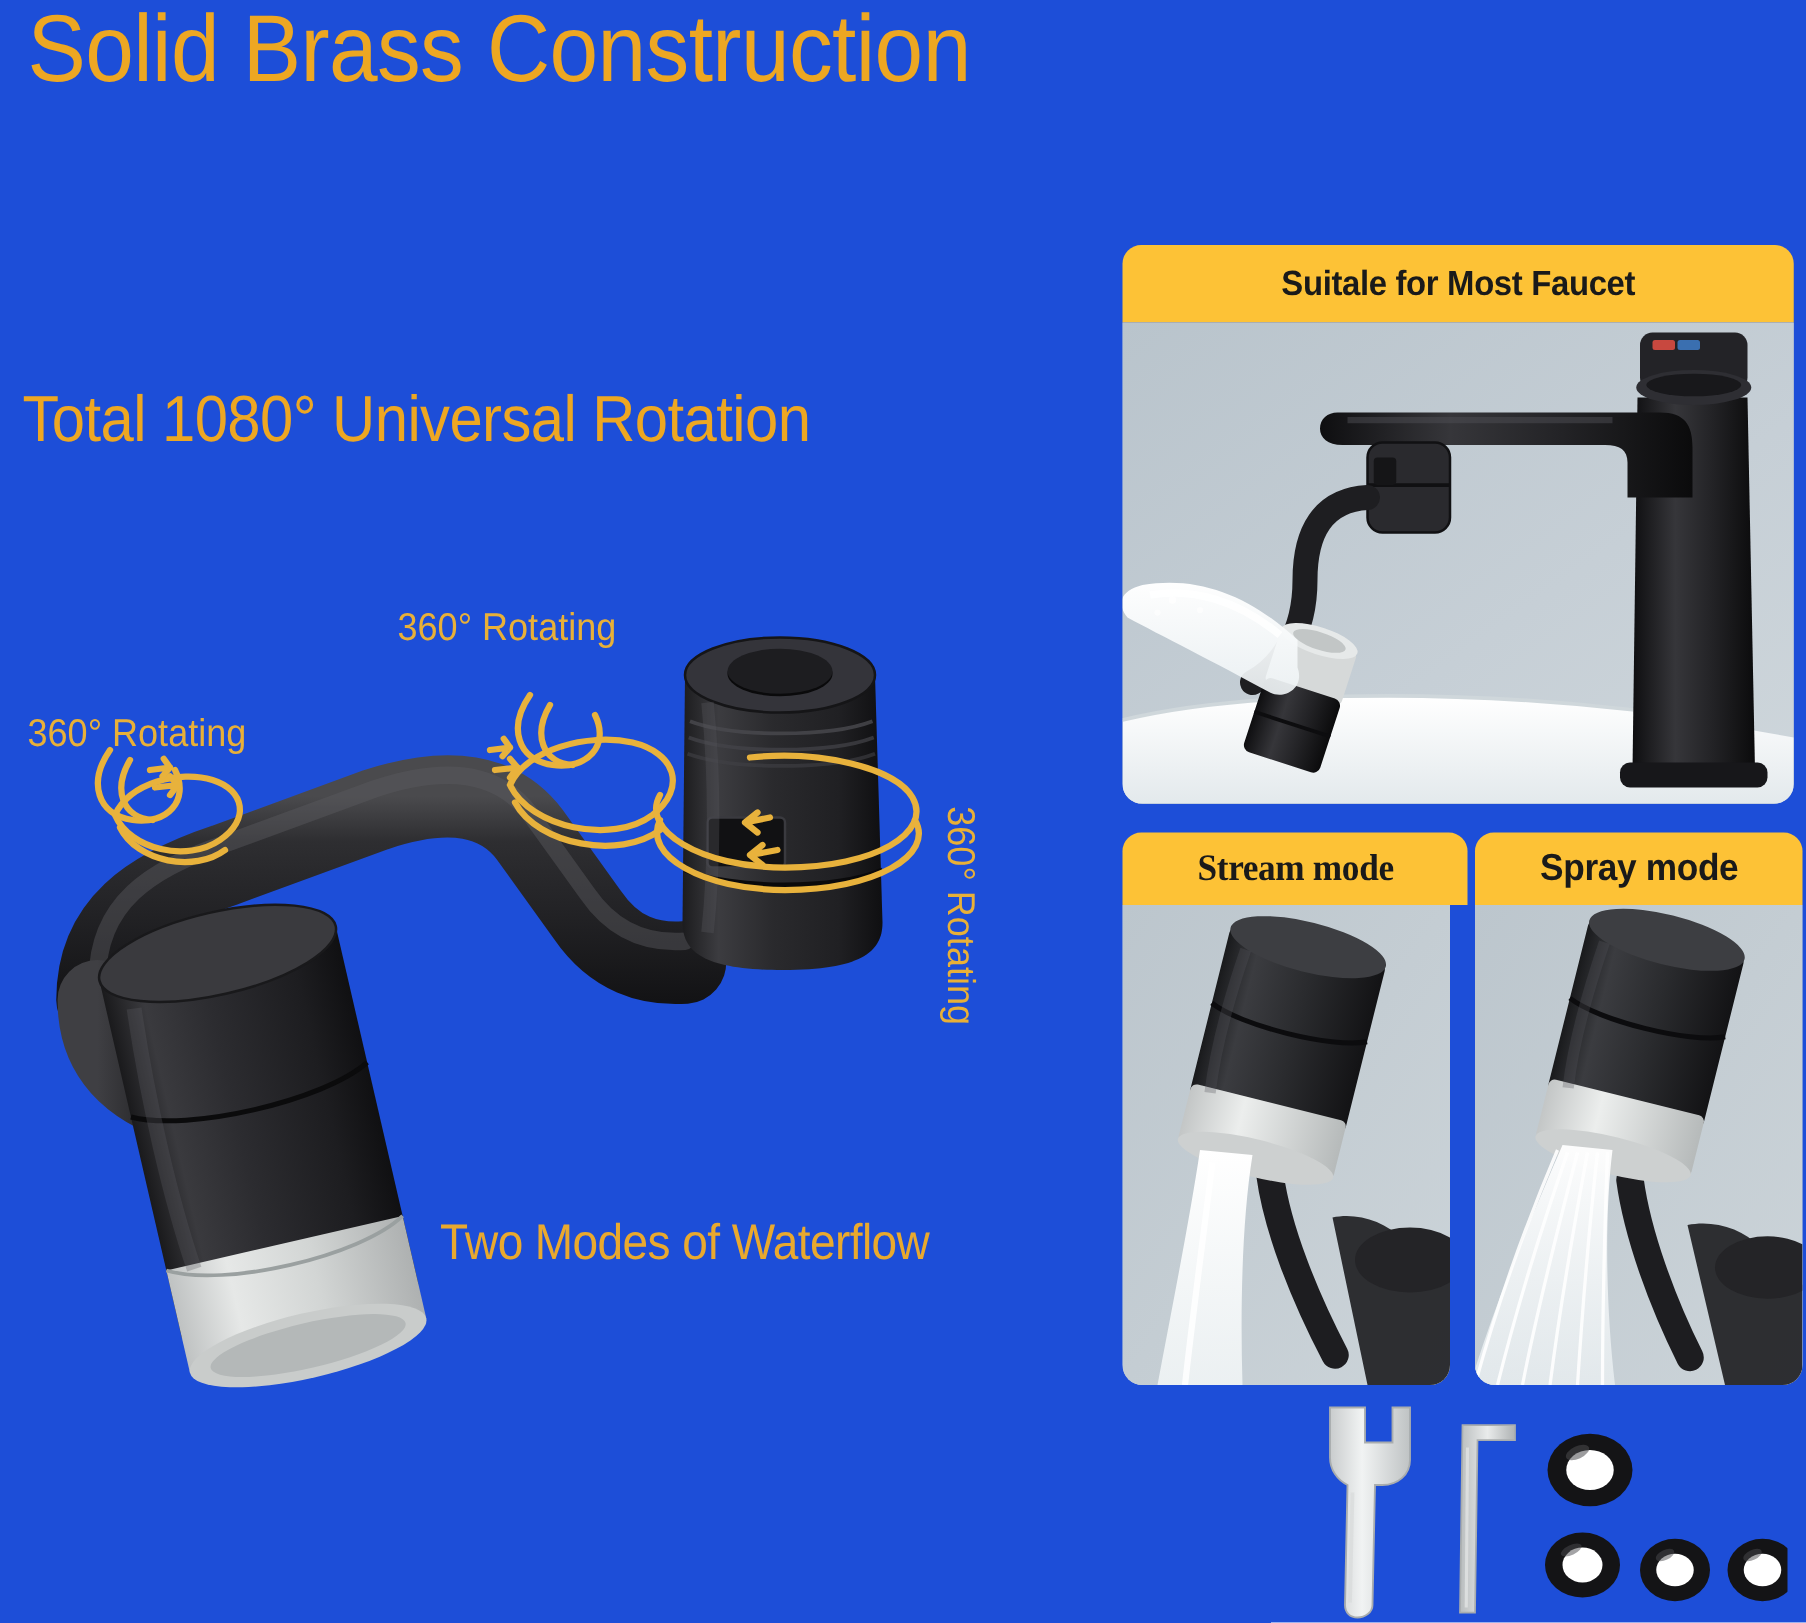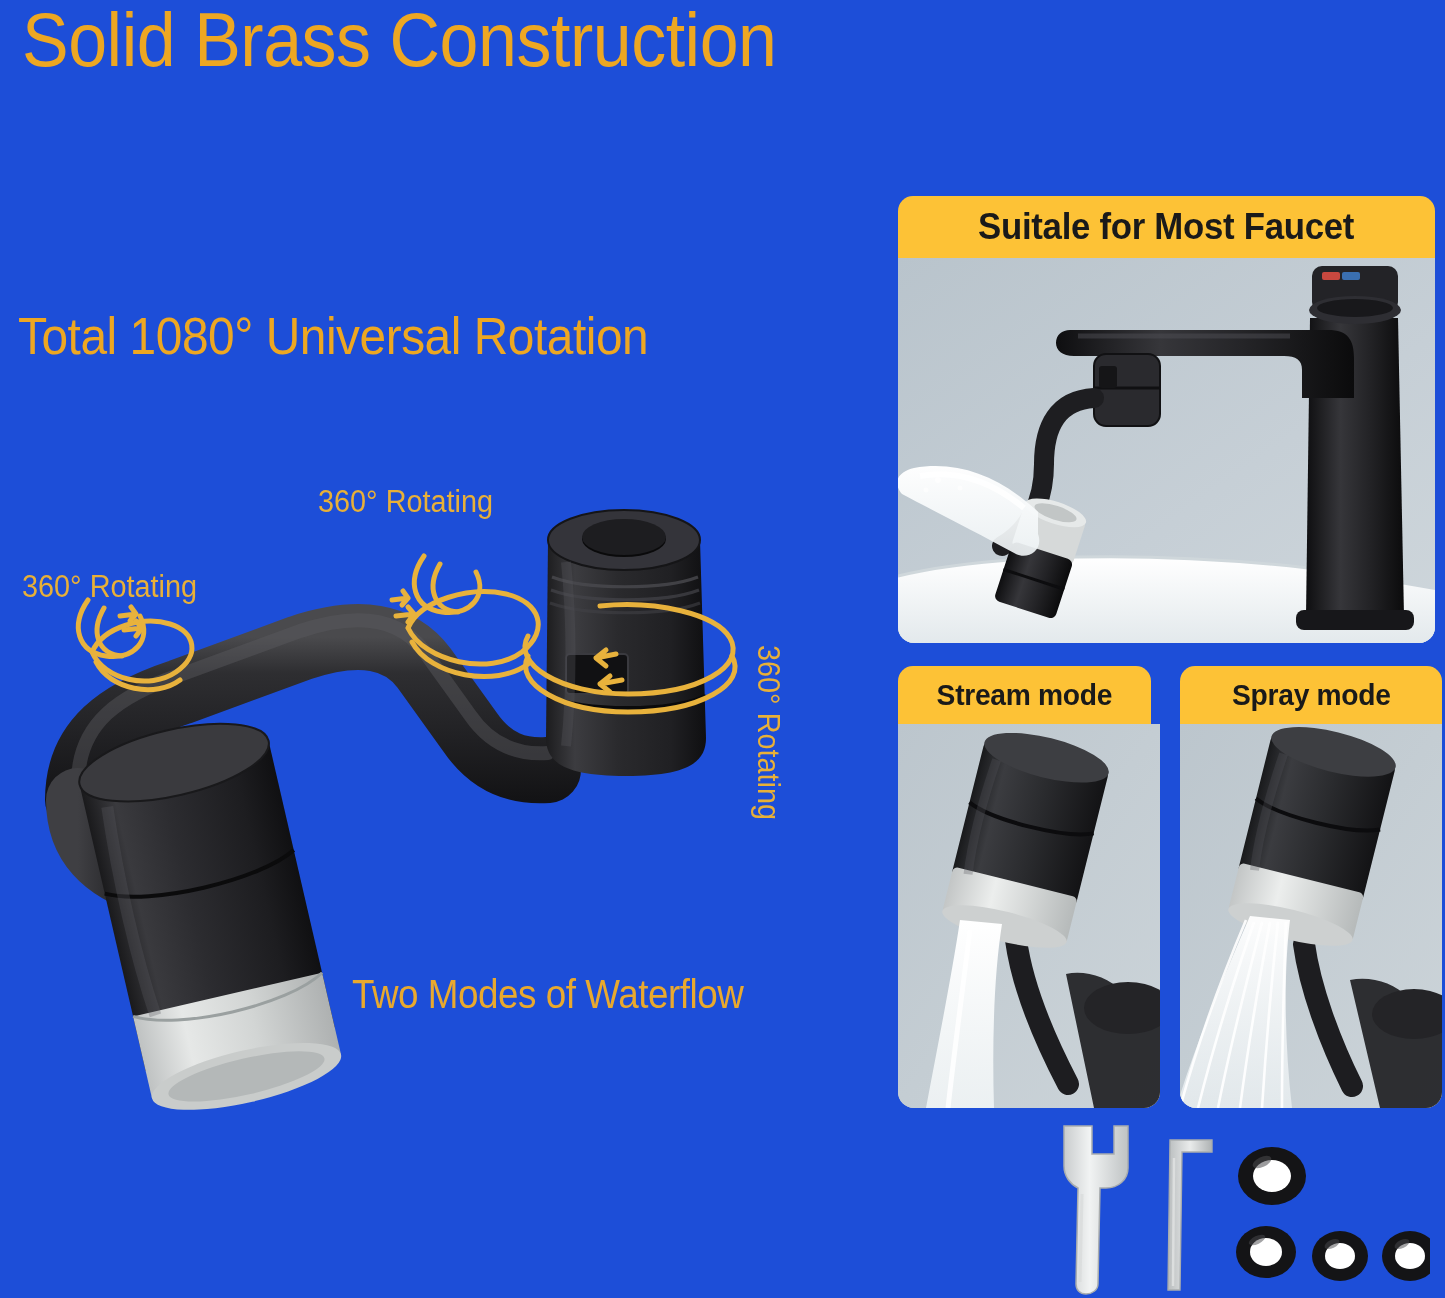--- a/index.html
+++ b/index.html
@@ -60,25 +60,25 @@
     letter-spacing: -0.3px;
   }
   .panel-banner span { transform: scaleX(0.94); display:inline-block; }
   .panel-img {
     background: #C3CDD4;
     overflow: hidden;
     position: relative;
   }
 
   #panel-faucet { left: 898px; top: 196px; width: 537px; }
-  #panel-faucet .panel-banner { width: 537px; height: 62px; font-size: 37px; }
+  #panel-faucet .panel-banner { width: 537px; height: 62px; font-size: 28px; }
   #panel-faucet .panel-img { width: 537px; height: 385px; border-radius: 0 0 16px 16px; }
 
   #panel-stream { left: 898px; top: 666px; width: 262px; }
-  #panel-stream .panel-banner { width: 253px; height: 58px; border-radius: 15px 15px 0 0; }
+  #panel-stream .panel-banner { width: 276px; height: 58px; border-radius: 15px 15px 0 0; font-family: Liberation Serif, serif; }
   #panel-stream .panel-img { width: 262px; height: 384px; border-radius: 0 0 16px 16px; }
 
   #panel-spray { left: 1180px; top: 666px; width: 262px; }
   #panel-spray .panel-banner { width: 262px; height: 58px; border-radius: 15px 15px 0 0; }
   #panel-spray .panel-img { width: 262px; height: 384px; border-radius: 0 0 16px 16px; }
 
   
   #accessories { position: absolute; left: 1030px; top: 1118px; width: 400px; height: 180px; }
 </style>
 </head>

